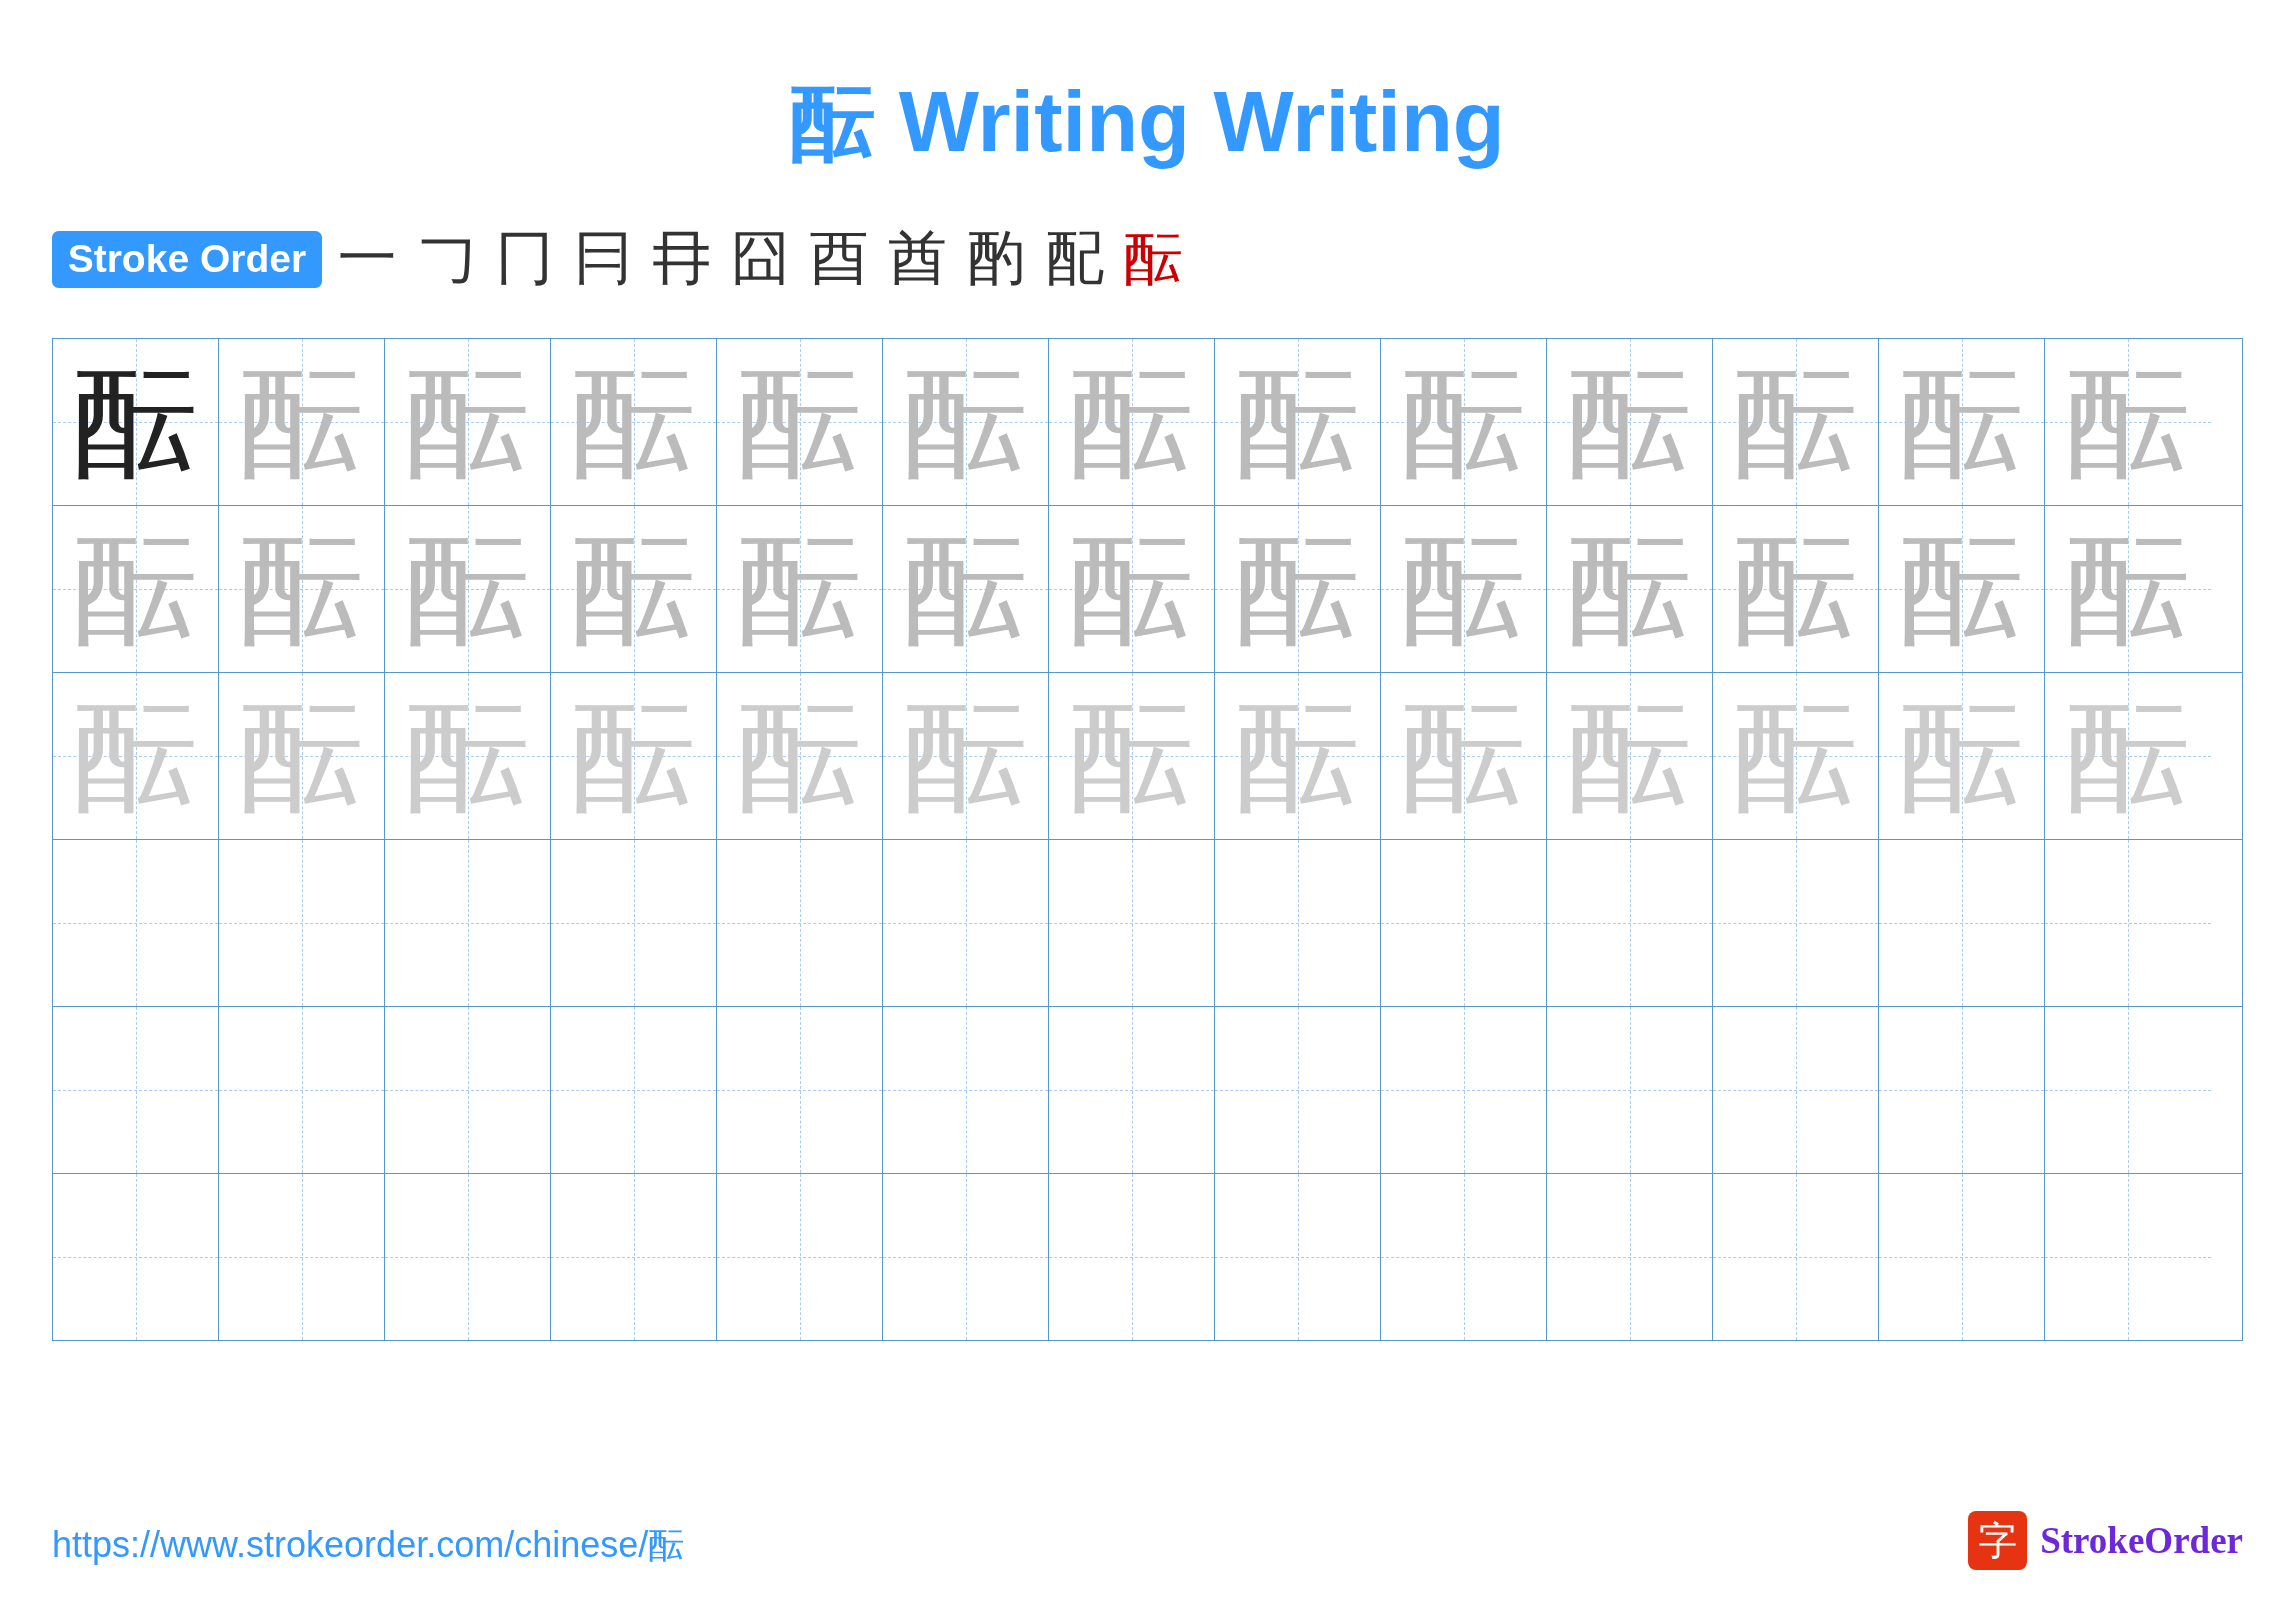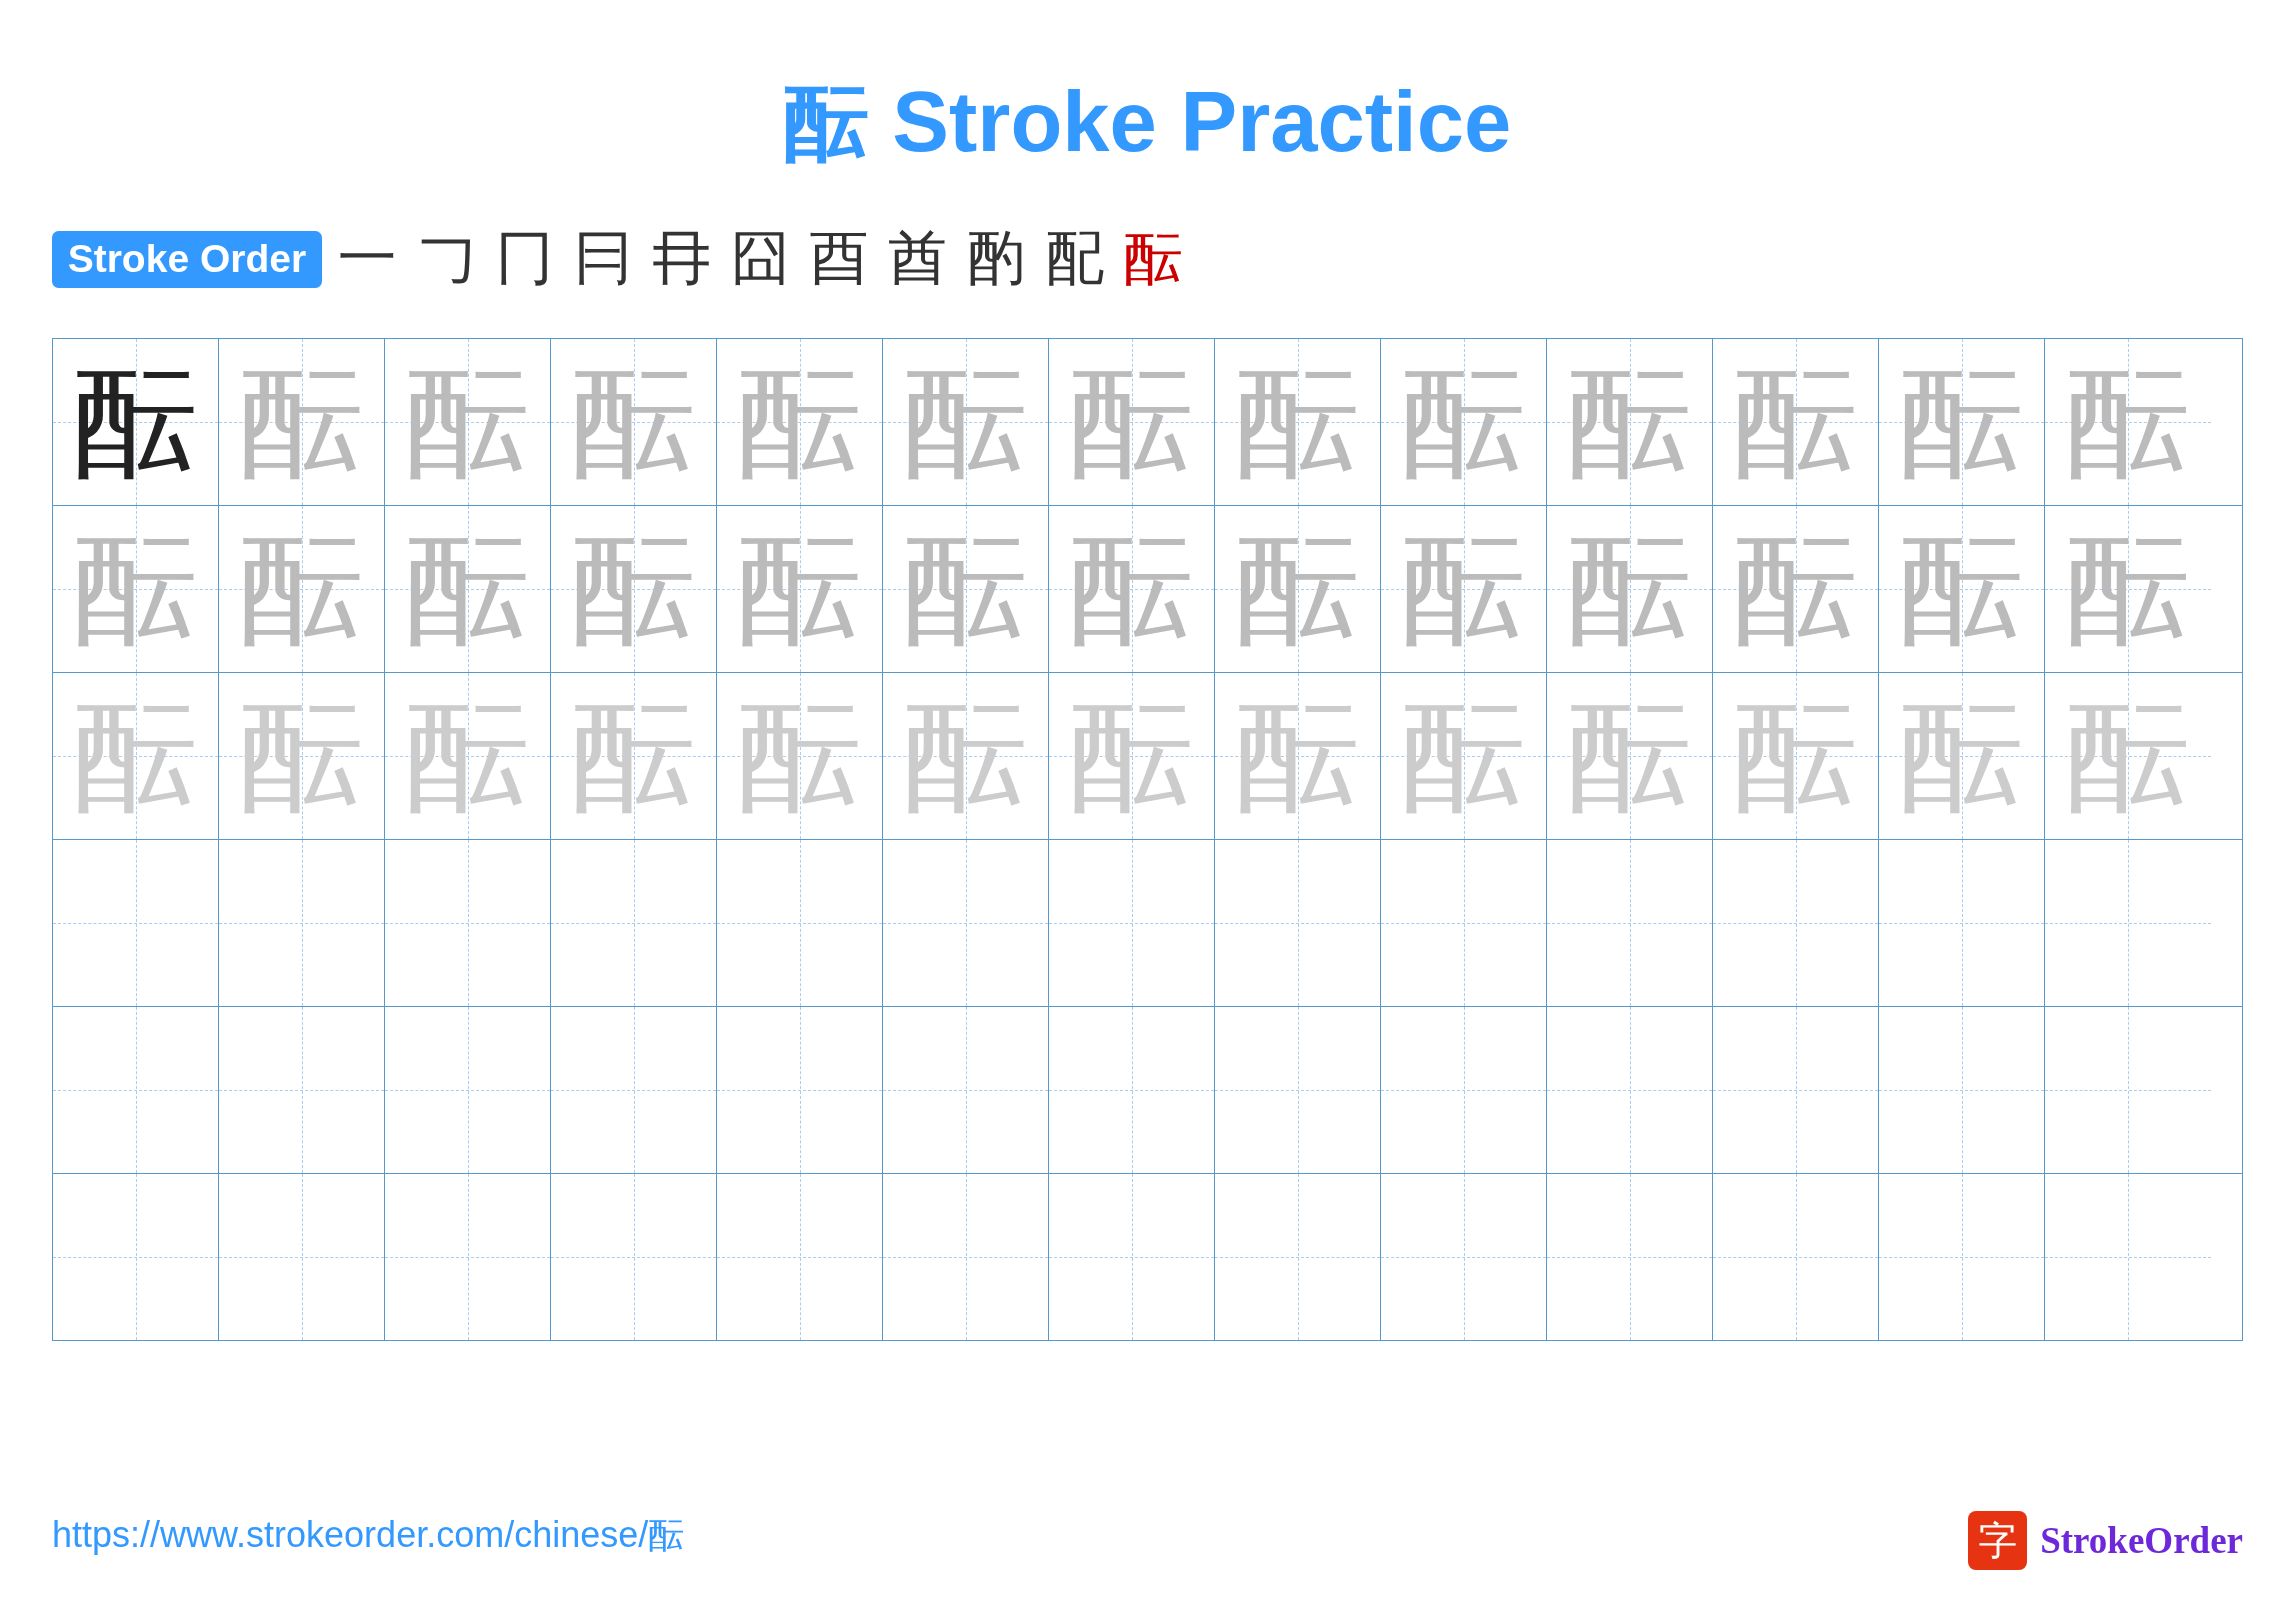--- a/index.html
+++ b/index.html
@@ -130,21 +130,21 @@
       color: #cccccc;
     }
 
     
     .footer {
       position: absolute;
       bottom: 52px;
       left: 52px;
       right: 52px;
       display: flex;
-      align-items: flex-start;
+      align-items: flex-end;
       justify-content: space-between;
     }
 
     .footer-url {
       font-size: 36px;
       color: #3399ff;
       font-family: Arial, sans-serif;
     }
 
     .footer-logo {
@@ -169,21 +169,21 @@
     .logo-text {
       font-size: 37px;
       font-weight: bold;
       color: #6d28d9;
       font-family: Liberation Serif, serif;
     }
   </style>
 </head>
 <body>
 
-<div class="title">酝 Stroke Practice</div>
+<div class="title">酝 Writing Writing</div>
 
 <div class="stroke-order-row">
   <div class="stroke-order-badge">Stroke Order</div>
   <div class="stroke-chars">
     <span class="stroke-char">一</span>
     <span class="stroke-char">𠃌</span>
     <span class="stroke-char">冂</span>
     <span class="stroke-char">冃</span>
     <span class="stroke-char">冄</span>
     <span class="stroke-char">囧</span>

